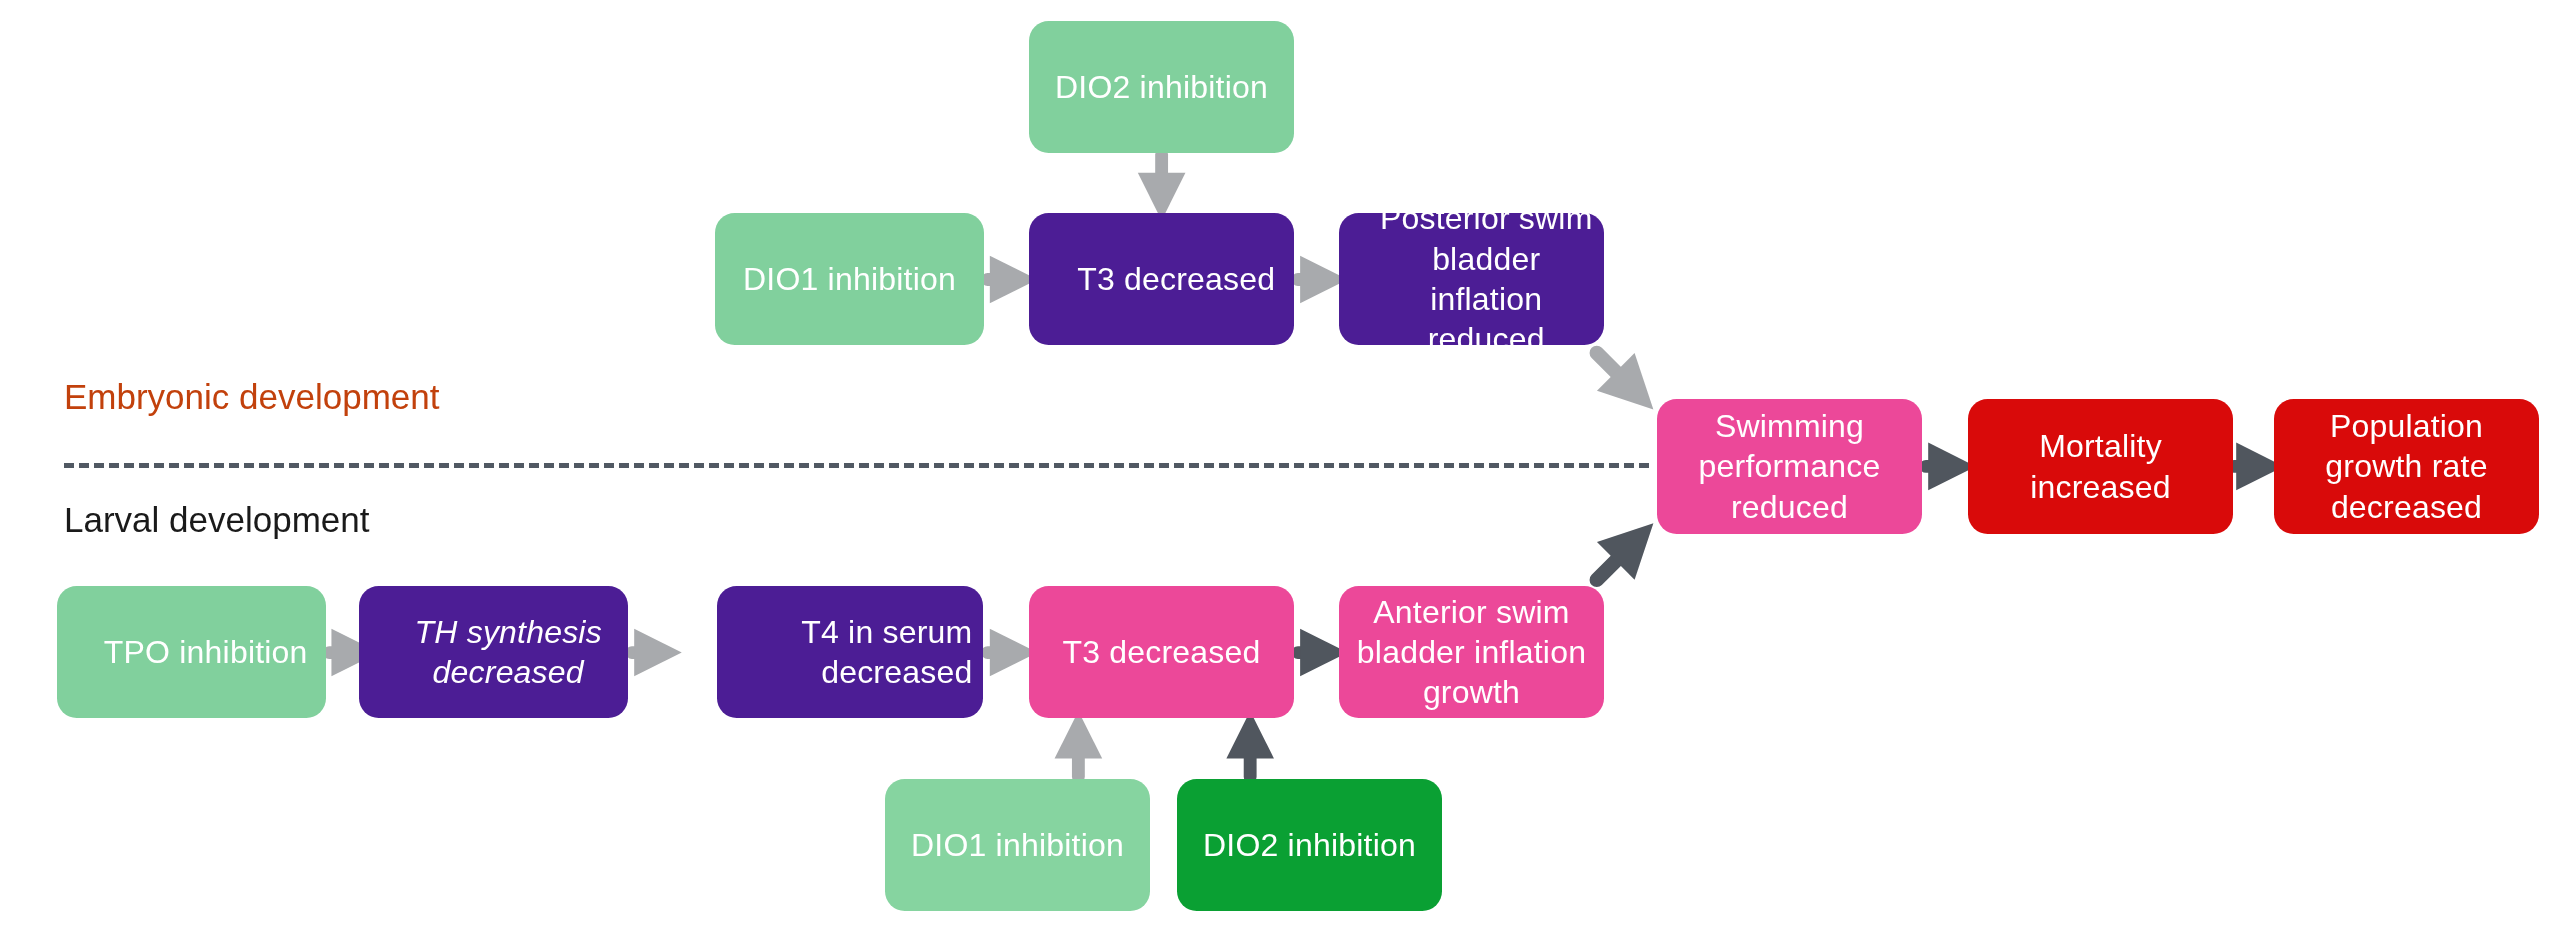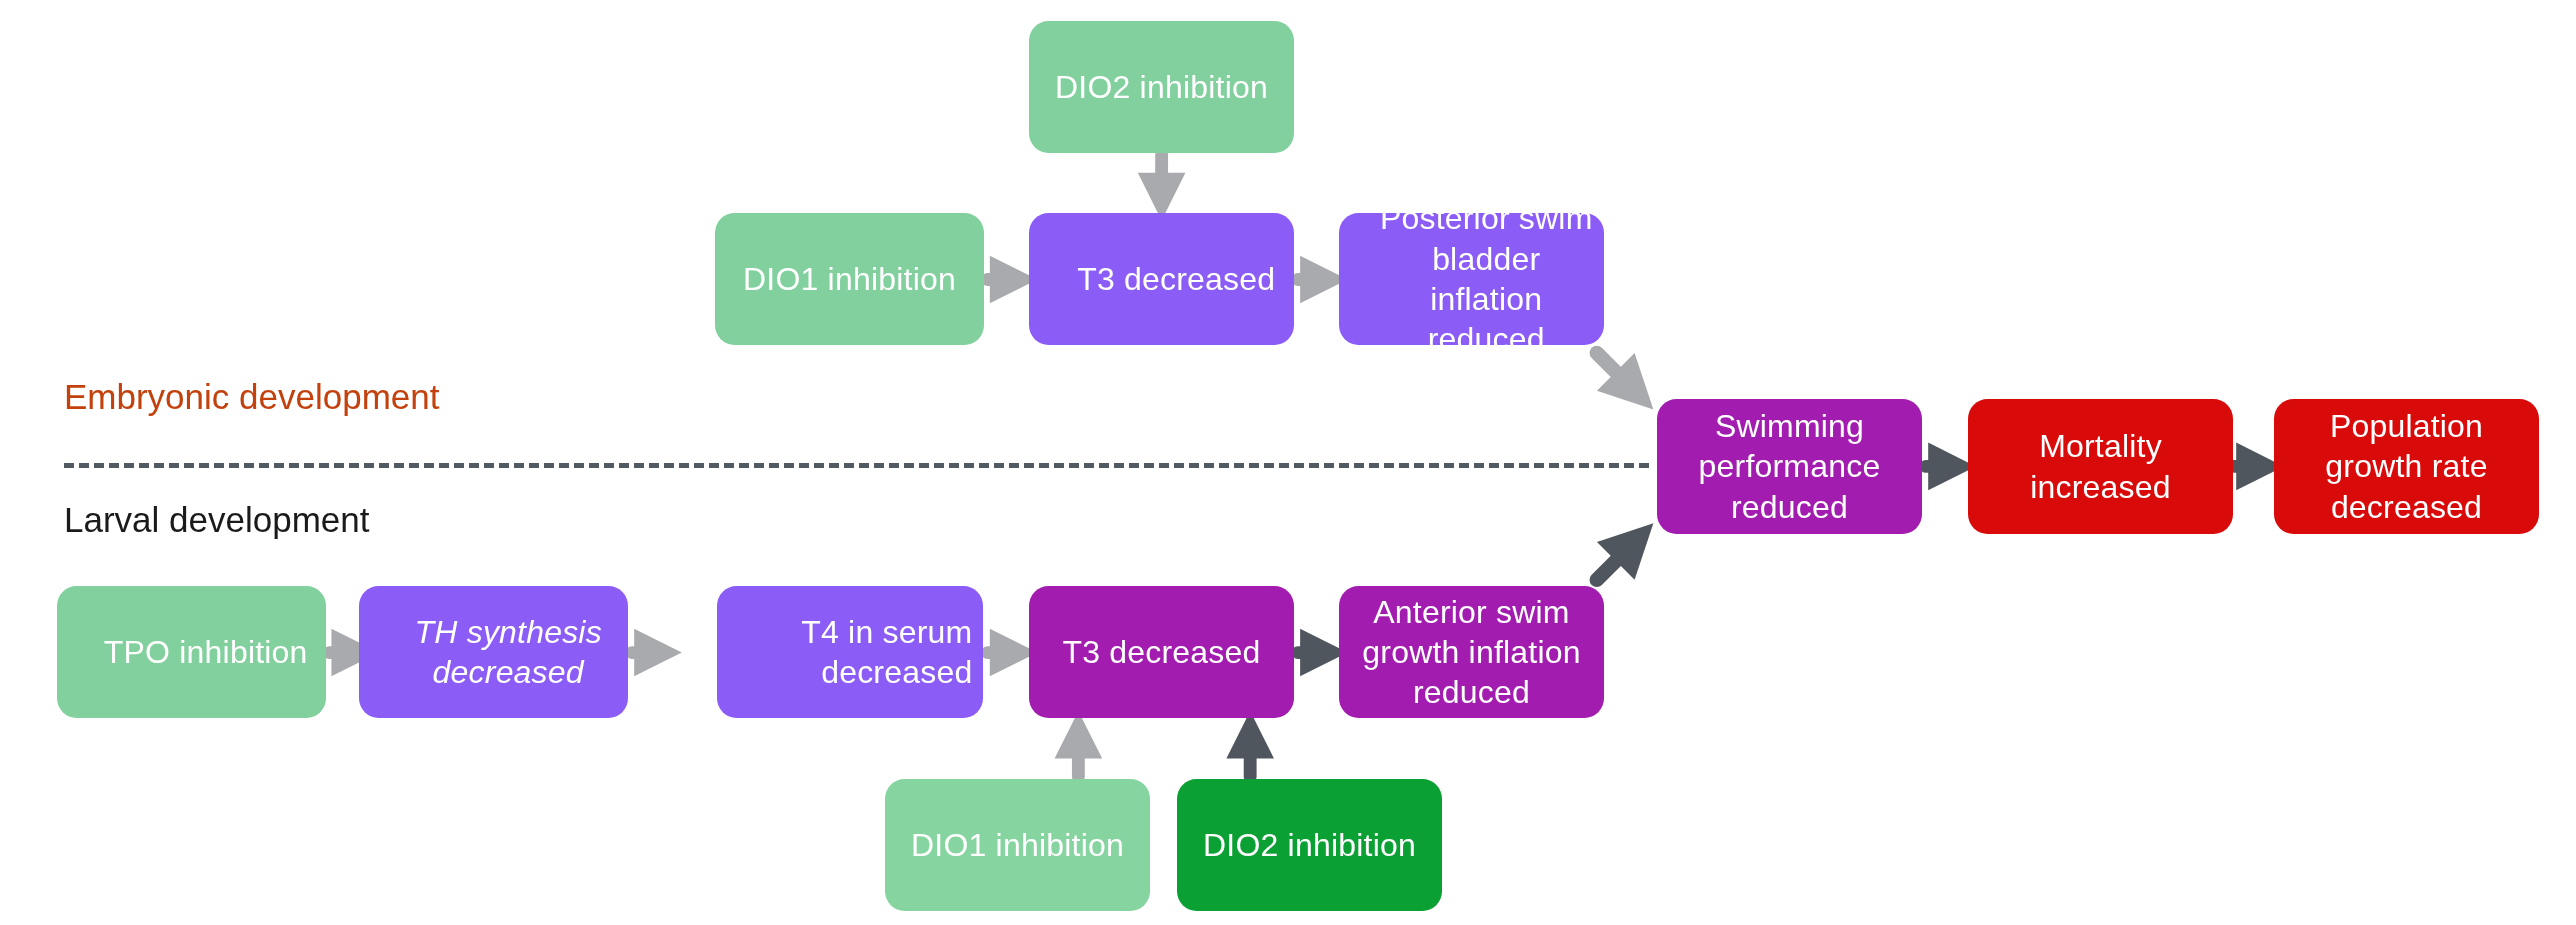--- a/index.html
+++ b/index.html
@@ -34,22 +34,22 @@
     letter-spacing: 0.2px;
     padding: 4.5px 10.6px;
     font-family: "Liberation Sans", sans-serif;
   }
   .node .label { display: block; width: 100%; }
 
   
   .c-green-light { background: #81D09D; }
   .c-green-mid   { background: #86D4A0; }
   .c-green-dark  { background: #0AA033; }
-  .c-tan         { background: #8b5cf6; padding-left: 40px; }
-  .c-orange      { background: #a21caf; }
+  .c-tan         { background: #4c1d95; padding-left: 40px; }
+  .c-orange      { background: #ec4899; }
   .c-red         { background: #D90A0A; }
 
   
   .stage-label {
     position: absolute;
     font-size: 35px;
     font-family: "Liberation Sans", sans-serif;
     white-space: nowrap;
   }
   #stage-embryonic { left: 64px; top: 377px; color: #c2410c; }
@@ -173,21 +173,21 @@
 
   <div class="node c-tan" id="n-lar-t4" style="left:717px; top:586px; width:266px; height:132px;text-align:right;">
     <span class="label">T4 in serum decreased</span>
   </div>
 
   <div class="node c-orange" id="n-lar-t3" style="left:1029px; top:586px; width:265px; height:132px;">
     <span class="label">T3 decreased</span>
   </div>
 
   <div class="node c-orange" id="n-lar-asb" style="left:1339px; top:586px; width:265px; height:132px;">
-    <span class="label">Anterior swim growth inflation reduced</span>
+    <span class="label">Anterior swim bladder inflation growth</span>
   </div>
 
   <div class="node c-green-mid" id="n-lar-dio1" style="left:885px; top:779px; width:265px; height:132px;">
     <span class="label">DIO1 inhibition</span>
   </div>
 
   <div class="node c-green-dark" id="n-lar-dio2" style="left:1177px; top:779px; width:265px; height:132px;">
     <span class="label">DIO2 inhibition</span>
   </div>
 

